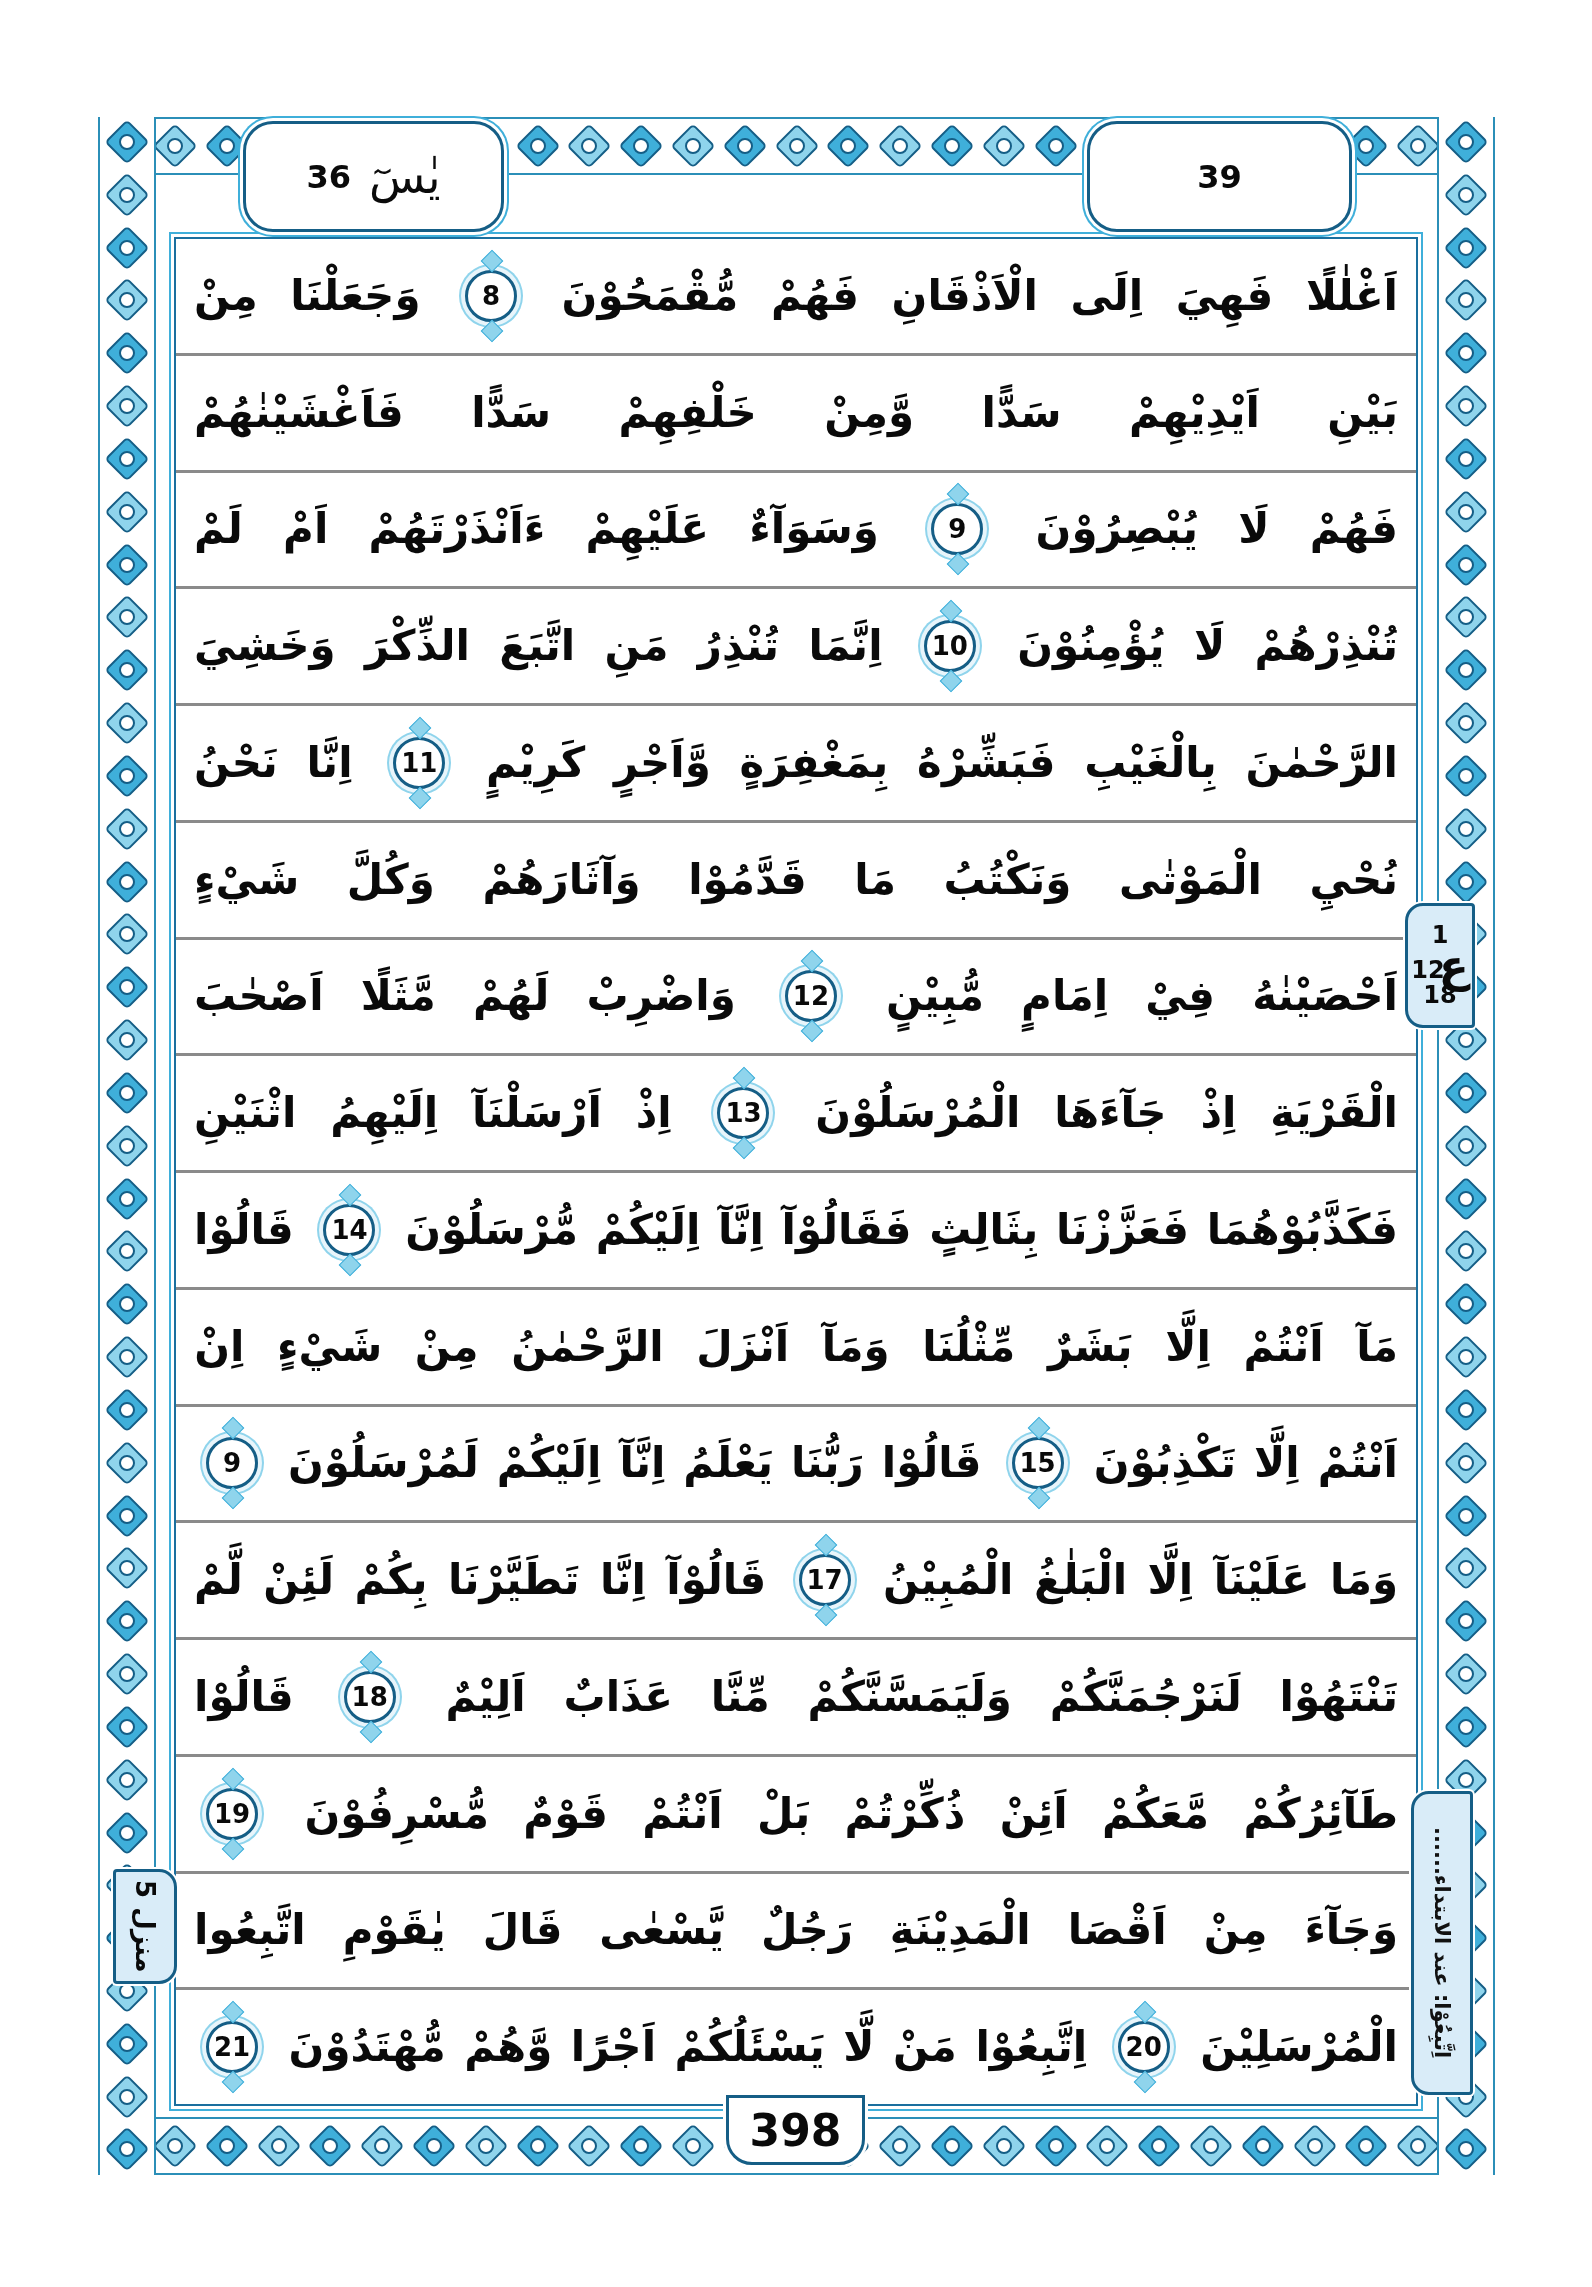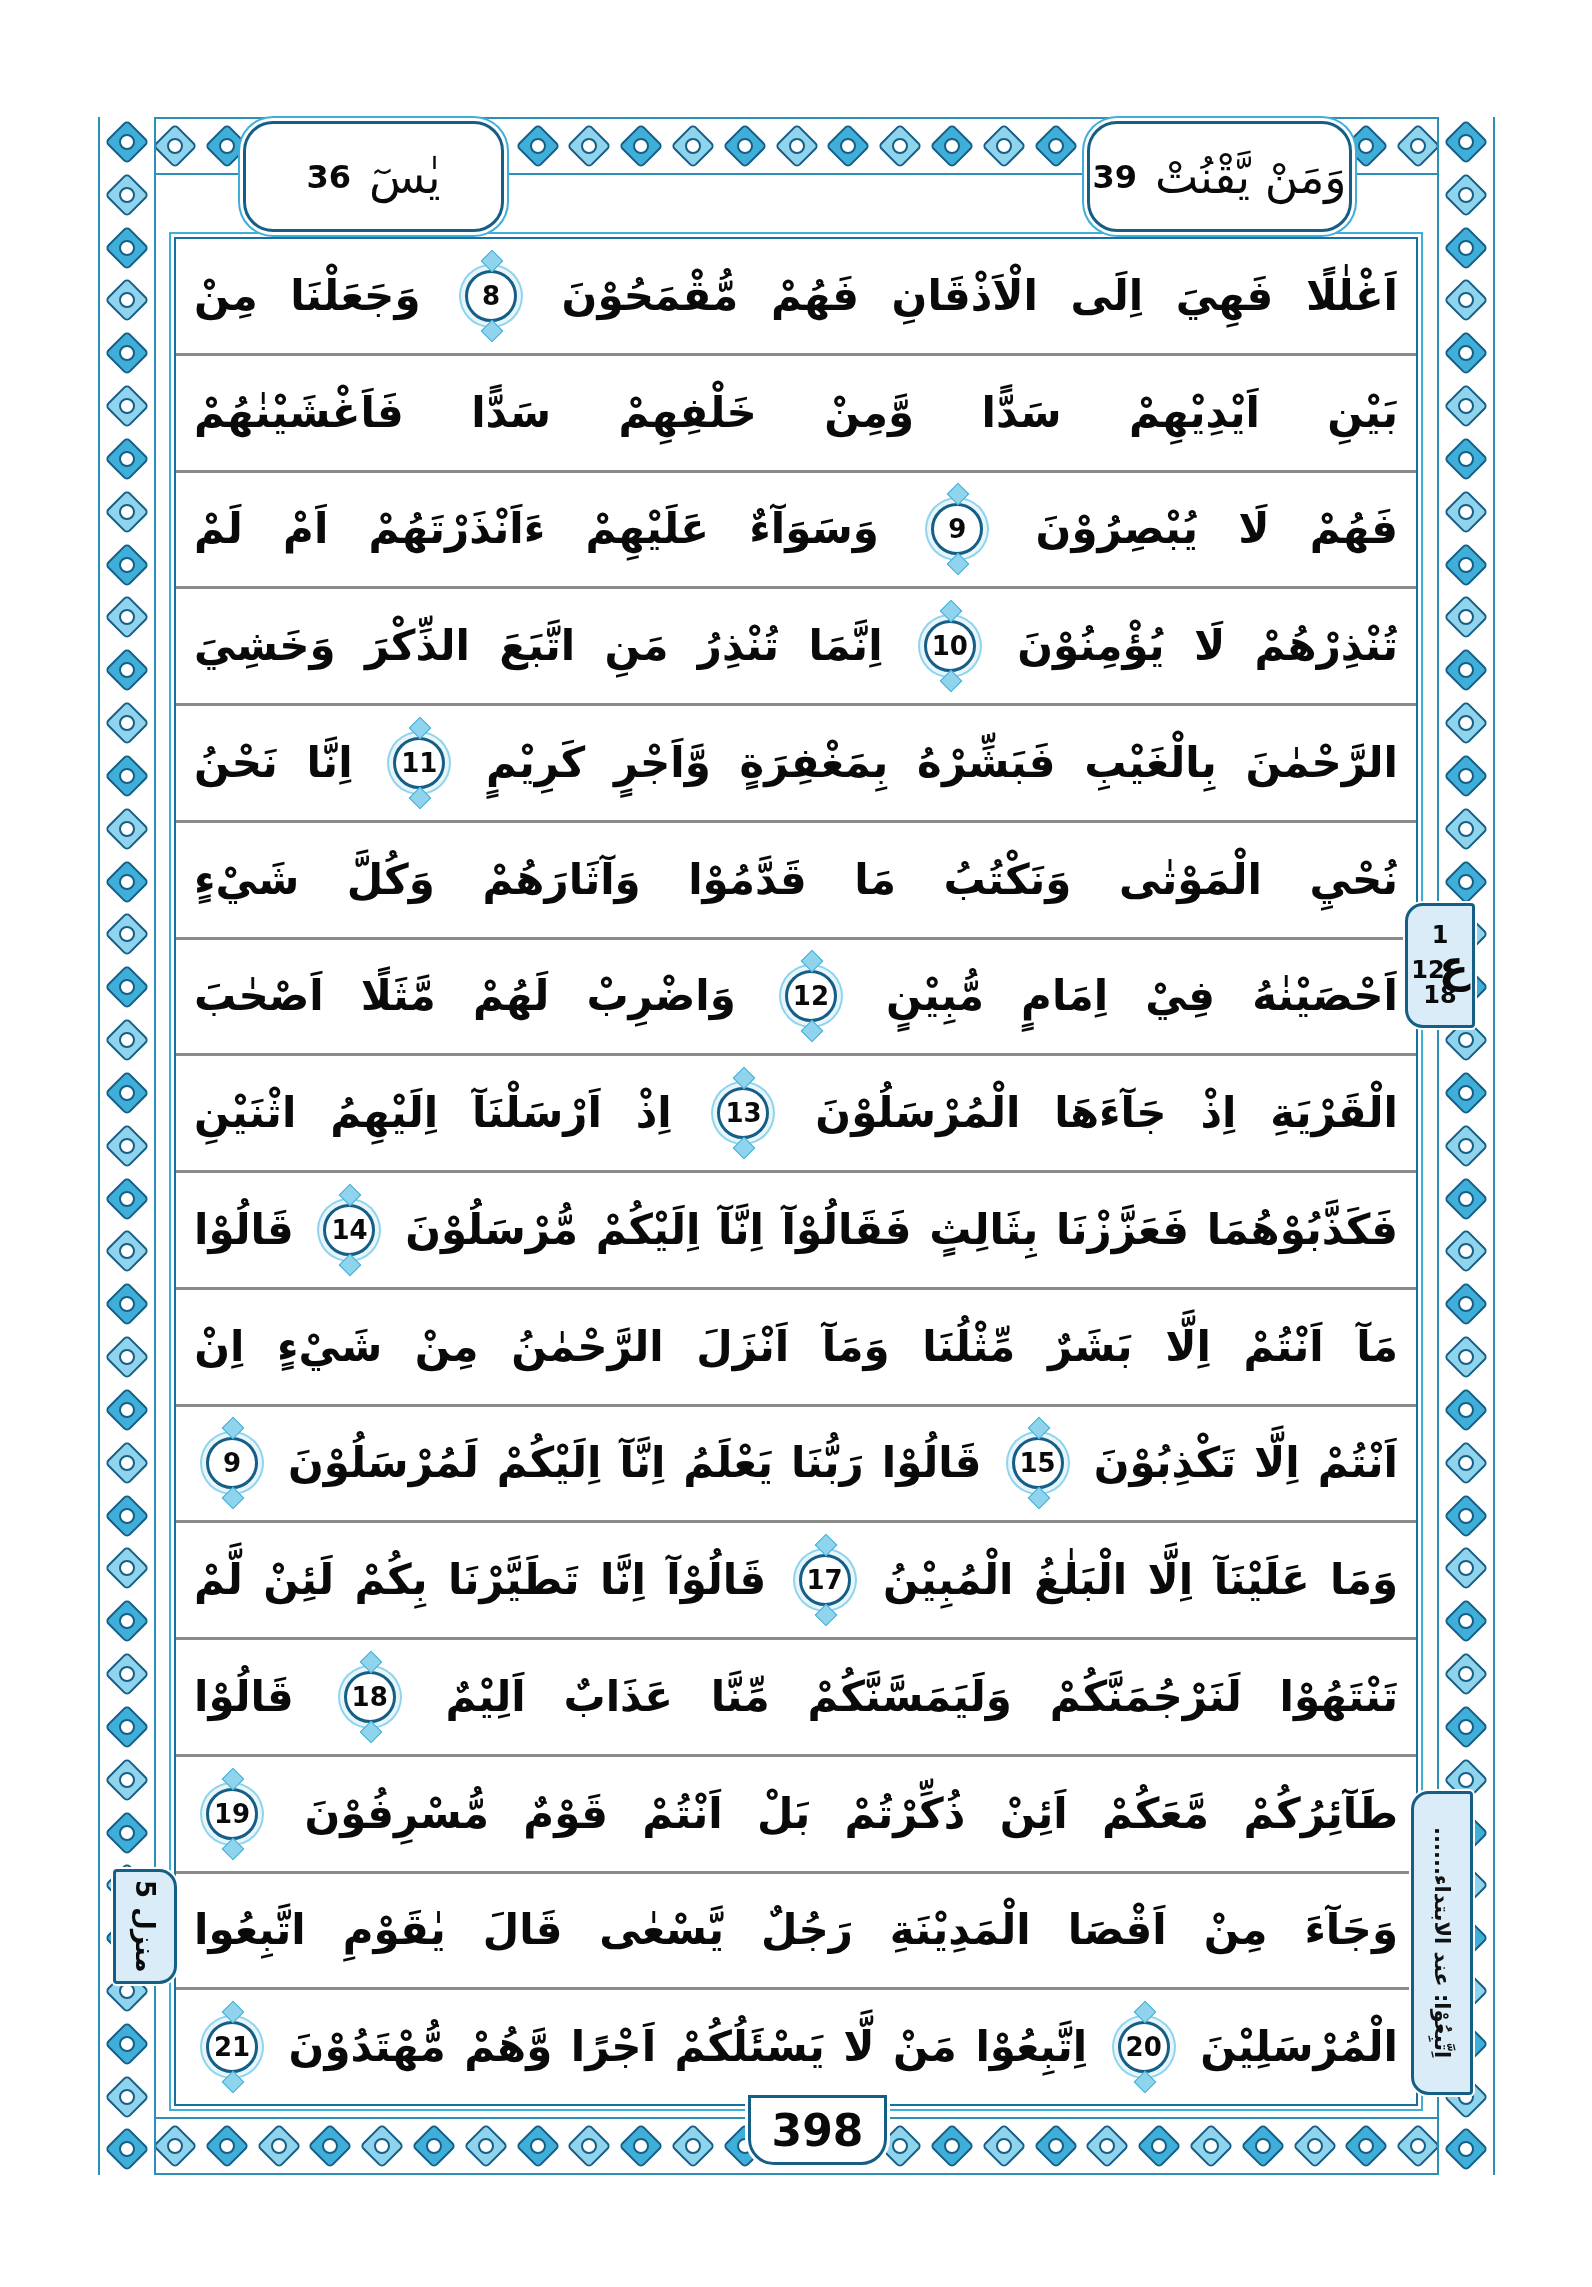--- a/index.html
+++ b/index.html
@@ -45,21 +45,21 @@
   .ruku-tab .small{font-size:24px;font-weight:700;color:var(--ink)}
   .ruku-tab .ain-row{display:flex;align-items:flex-end;direction:rtl}
   .ruku-tab .ain{font-size:44px;font-weight:700;color:var(--ink);line-height:.8}
   .ruku-tab .mid{font-size:24px;font-weight:700;color:var(--ink);margin-right:-6px}
   .manzil-tab{left:113px;top:1869px;width:64px;height:115px;border-radius:4px 18px 18px 4px}
   .manzil-tab .vtext{writing-mode:vertical-rl;font-size:26px;font-weight:700;color:var(--ink);letter-spacing:2px}
   .note-tab{left:1411px;top:1791px;width:62px;height:304px;border-radius:18px 4px 4px 18px}
   .note-tab .vtext{writing-mode:vertical-rl;font-size:21px;font-weight:700;color:#111;white-space:nowrap}
 
   
-  .pageno{position:absolute;left:748px;top:2095px;width:139px;height:70px;background:#fff;border:3px solid var(--accent-dark);border-radius:0 0 26px 26px;box-shadow:0 0 0 3px #fff;z-index:4;display:flex;align-items:center;justify-content:center}
+  .pageno{position:absolute;left:726px;top:2095px;width:139px;height:70px;background:#fff;border:3px solid var(--accent-dark);border-radius:0 0 26px 26px;box-shadow:0 0 0 3px #fff;z-index:4;display:flex;align-items:center;justify-content:center}
   .pageno span{font-size:44px;font-weight:700;color:var(--ink)}
 </style>
 </head>
 <body>
 
 <div class="page">
 
   <div class="strip h top">
       <span class="motif"></span>
       <span class="motif"></span>
@@ -200,21 +200,20 @@
       <span class="motif"></span>
       <span class="motif"></span>
     </div>
 
   <div class="cartouche surah-cartouche">
     <span class="aname">يٰسٓ</span>
     <span class="num">36</span>
   </div>
 
   <div class="cartouche juz-cartouche">
-    <span class="aname">وَمَنْ يَّقْنُتْ</span>
     <span class="num">39</span>
   </div>
 
   <div class="frame">
       <div class="qline">
         <span class="word">اَغْلٰلًا</span>
         <span class="word">فَهِيَ</span>
         <span class="word">اِلَى</span>
         <span class="word">الْاَذْقَانِ</span>
         <span class="word">فَهُمْ</span>

